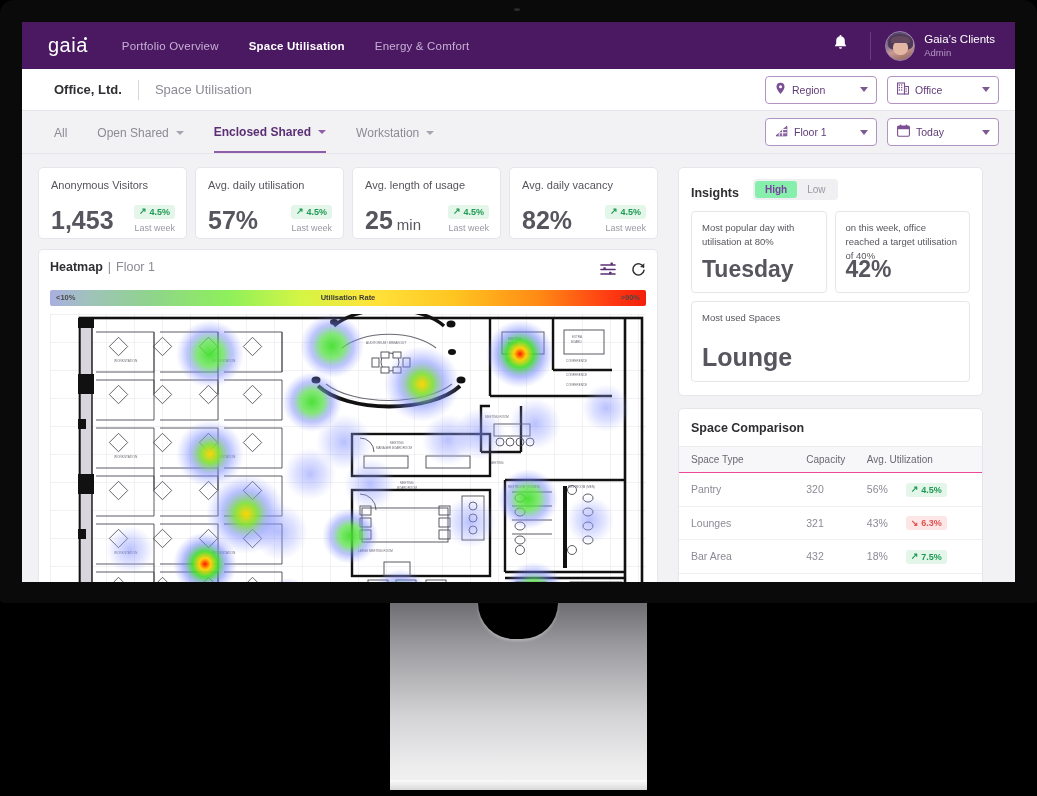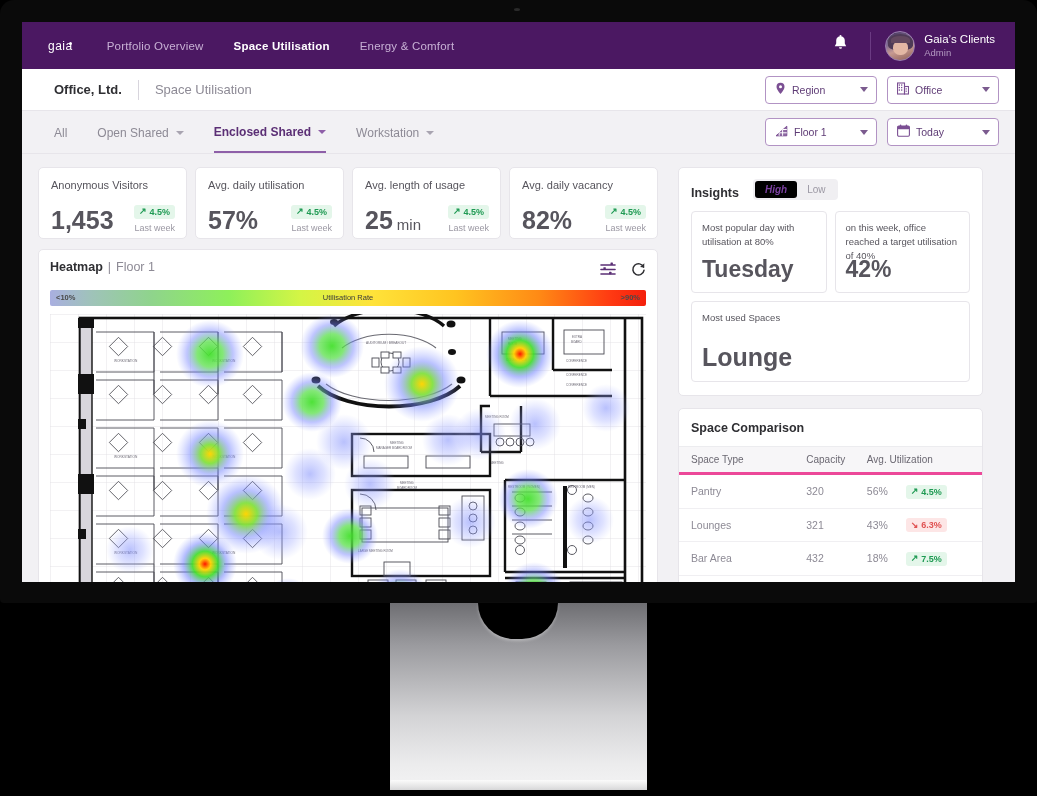--- a/index.html
+++ b/index.html
@@ -56,21 +56,21 @@
     position: absolute; left: 390px; top: 790px;
     width: 257px; height: 6px; background: #000;
   }
 
   
   .topnav {
     height: 47px; background: #4b1862;
     display: flex; align-items: center; padding: 0 20px 0 26px;
   }
   .logo {
-    font-size: 12px; color: #fff; font-weight: 400;
+    font-size: 20px; color: #fff; font-weight: 400;
     letter-spacing: .5px; margin-right: 34px; position: relative;
   }
   .logo .dot {
     position: absolute; right: 1px; top: 3px;
     width: 3px; height: 3px; border-radius: 50%; background: #fff;
   }
   .navlinks { display: flex; align-items: center; gap: 30px; }
   .navlink {
     font-size: 11.5px; color: #c7b0d4; letter-spacing: .2px; cursor: pointer;
   }
@@ -184,50 +184,50 @@
       #8ef05a 30%, #d4f545 42%, #ffe33a 54%,
       #ffc420 68%, #ff8a15 82%, #ff3a12 94%, #f41f0c 100%);
   }
   .legend .l, .legend .r {
     position: absolute; top: 3px; font-size: 7.5px; font-weight: bold; color: #4a4a4a;
   }
   .legend .l { left: 6px; }
   .legend .r { right: 6px; }
   .legend .c {
     position: absolute; left: 0; right: 0; top: 3px;
-    text-align: center; font-size: 7.5px; font-weight: normal; color: #3b3b3b;
+    text-align: center; font-size: 7.5px; font-weight: bold; color: #3b3b3b;
   }
   .floorwrap { margin-top: 8px; position: relative; height: 290px; background: #fff; overflow: hidden; }
 
   
   .panel { background: #fff; border: 1px solid #e7e5ea; border-radius: 5px; }
   .insights { padding: 11px 12px 13px 12px; }
   .ihdr { display: flex; align-items: flex-end; gap: 14px; }
   .ihdr .h { font-size: 12.5px; font-weight: bold; color: #2f2f33; }
   .toggle { display: flex; background: #f0eff2; border-radius: 4px; padding: 2px; }
   .toggle div {
     font-size: 10px; padding: 3px 10px; border-radius: 3px; color: #9b98a3; cursor: pointer;
   }
-  .toggle div.on { background: #000000; color: #7a3fa0; font-weight: bold; font-style: italic; }
+  .toggle div.on { background: #86efac; color: #7a3fa0; font-weight: bold; }
   .icards { display: flex; gap: 8px; margin-top: 11px; }
   .icard { flex: 1; border: 1px solid #e7e5ea; border-radius: 4px; padding: 9px 9px 11px 10px; }
   .icard .cap { font-size: 9.5px; color: #57555d; line-height: 1.45; height: 28px; }
   .icard .big { font-size: 23px; font-weight: bold; color: #57555d; margin-top: 9px; line-height: 1; }
   .icard.wide { margin-top: 8px; }
   .icard.wide .cap { height: 14px; }
   .icard.wide .big { font-size: 25px; margin-top: 20px; }
 
   
   .cmp { margin-top: 12px; overflow: hidden; }
   .cmp .h { font-size: 12.5px; font-weight: bold; color: #2f2f33; padding: 12px 12px 11px 12px; }
   table { width: 100%; border-collapse: collapse; }
   thead th {
     background: #f7f6f8; font-size: 10px; color: #6b6872; font-weight: normal;
     text-align: left; padding: 7px 0 7px 12px; border-top: 1px solid #ececef;
-    border-bottom: 3px solid #ec4899;
+    border-bottom: 1px solid #ec4899;
   }
   tbody td {
     font-size: 10.5px; color: #8d8a95; padding: 9px 0 9px 12px;
     border-bottom: 1px solid #f0eff2;
   }
   td.num, th.num { padding-left: 0; }
   td.delta { text-align: left; padding-left: 0; }
 
   .icn { display: inline-block; vertical-align: middle; }
 </style>

